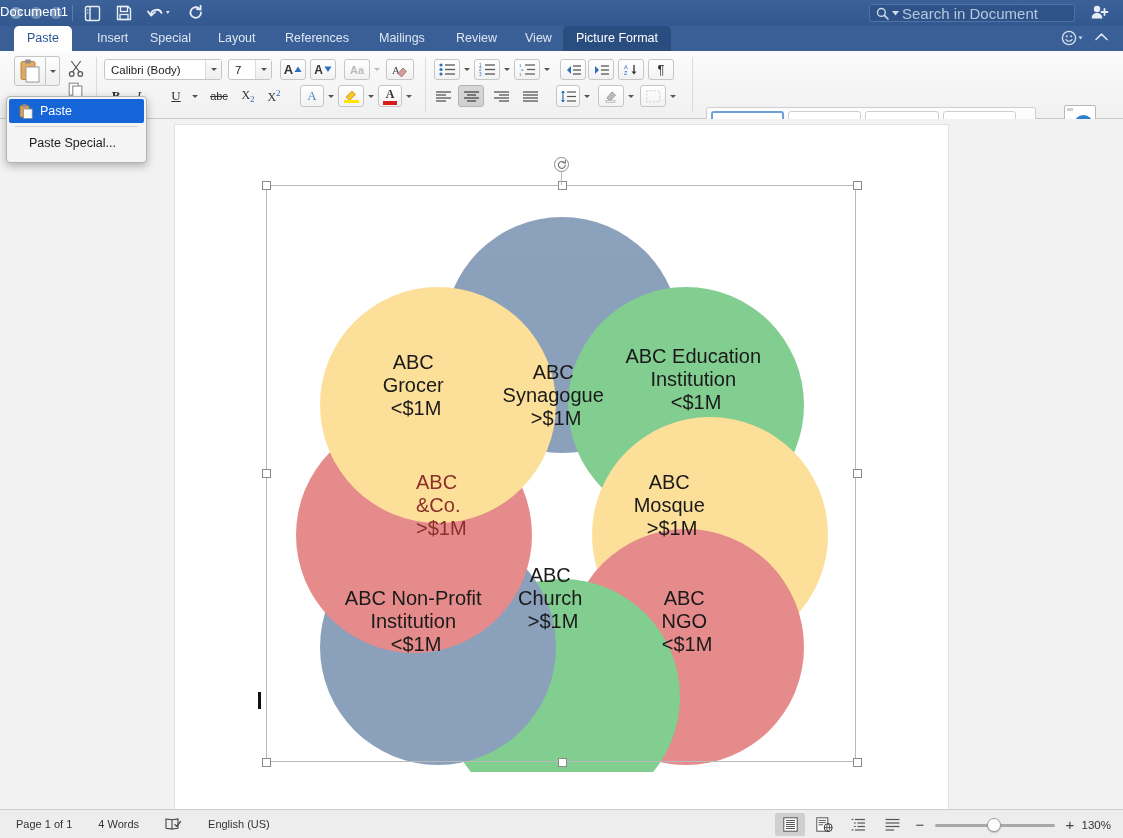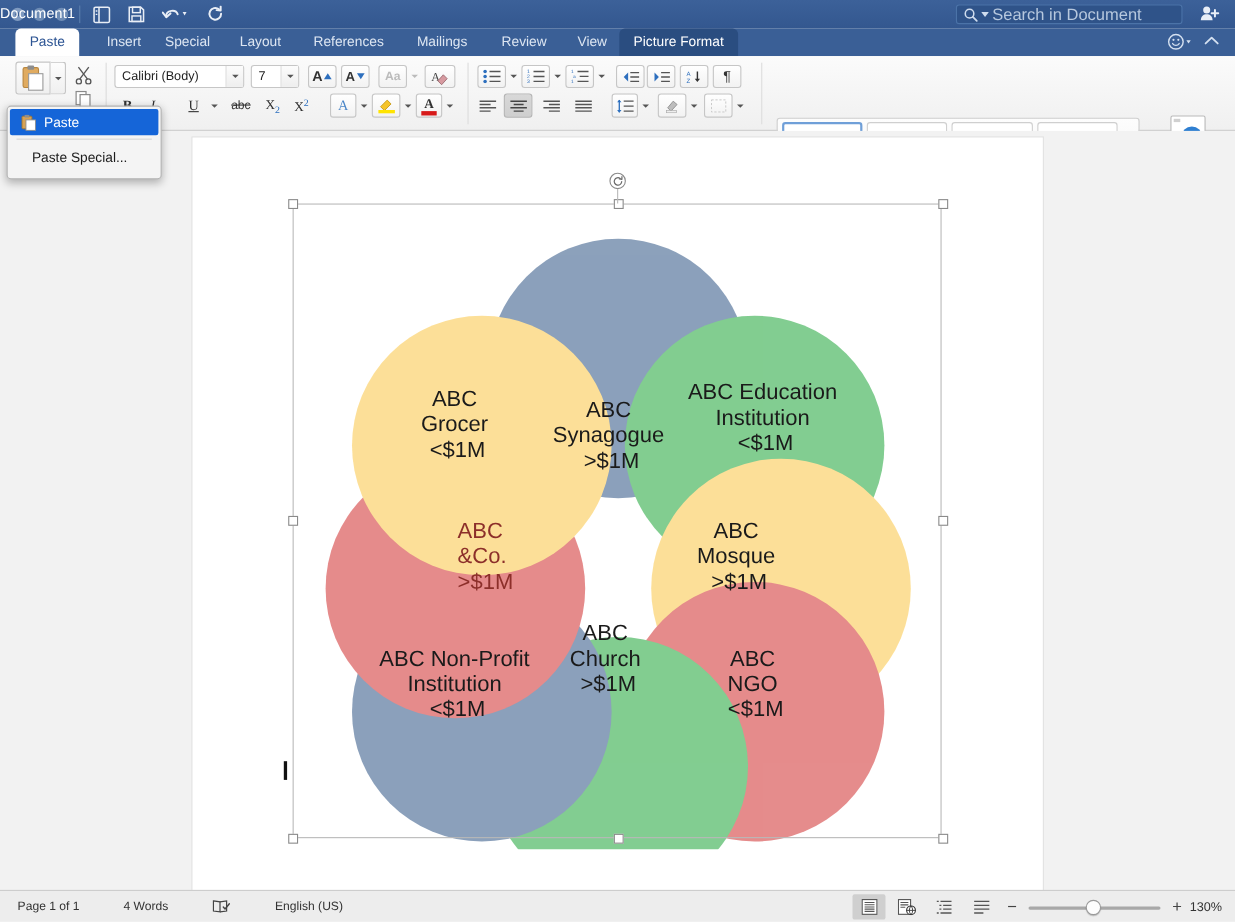--- a/index.html
+++ b/index.html
@@ -184,21 +184,21 @@
 
   
   .venn{ position:absolute; left:266px; top:181px; width:592px; height:585px; }
 
   
   .statusbar{
     position:absolute; left:0; bottom:0; width:1123px; height:29px;
     background:#ededed; border-top:1px solid #cdcdcd;
     display:flex; align-items:center;
   }
-  .sb-left{ display:flex;align-items:center;gap:40px; padding-left:16px; font-size:11.5px;color:#333;}
+  .sb-left{ display:flex;align-items:center;gap:26px; padding-left:16px; font-size:11.5px;color:#333;}
   .sb-right{ position:absolute; right:0; top:0; height:29px; display:flex;align-items:center; gap:0;}
   .vbtn{
     width:30px;height:23px;display:flex;align-items:center;justify-content:center;
     margin-right:4px; border-radius:2px;
   }
   .vbtn.active{ background:#cfcfcf;}
   .zoom-minus,.zoom-plus{ width:18px;text-align:center;font-size:15px;color:#444; }
   .slider{ position:relative; width:120px; height:14px; margin:0 6px;}
   .slider-track{ position:absolute;left:0;right:0;top:6px;height:3px;background:#a8a8a8;border-radius:2px;}
   .slider-knob{ position:absolute; left:52px; top:0px; width:14px;height:14px;border-radius:50%;

